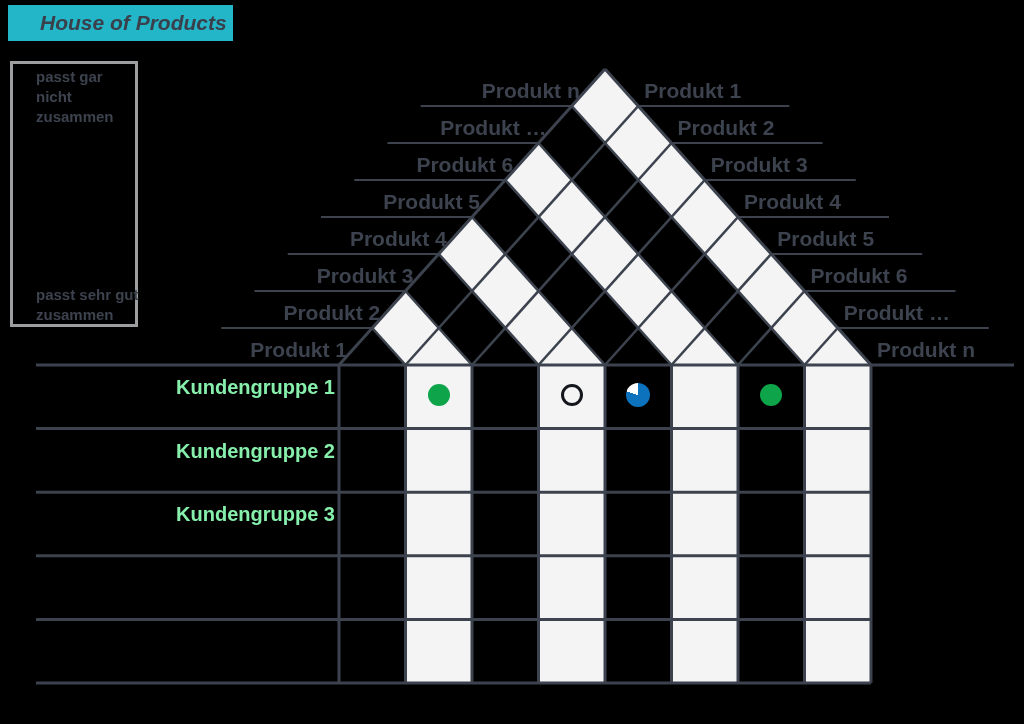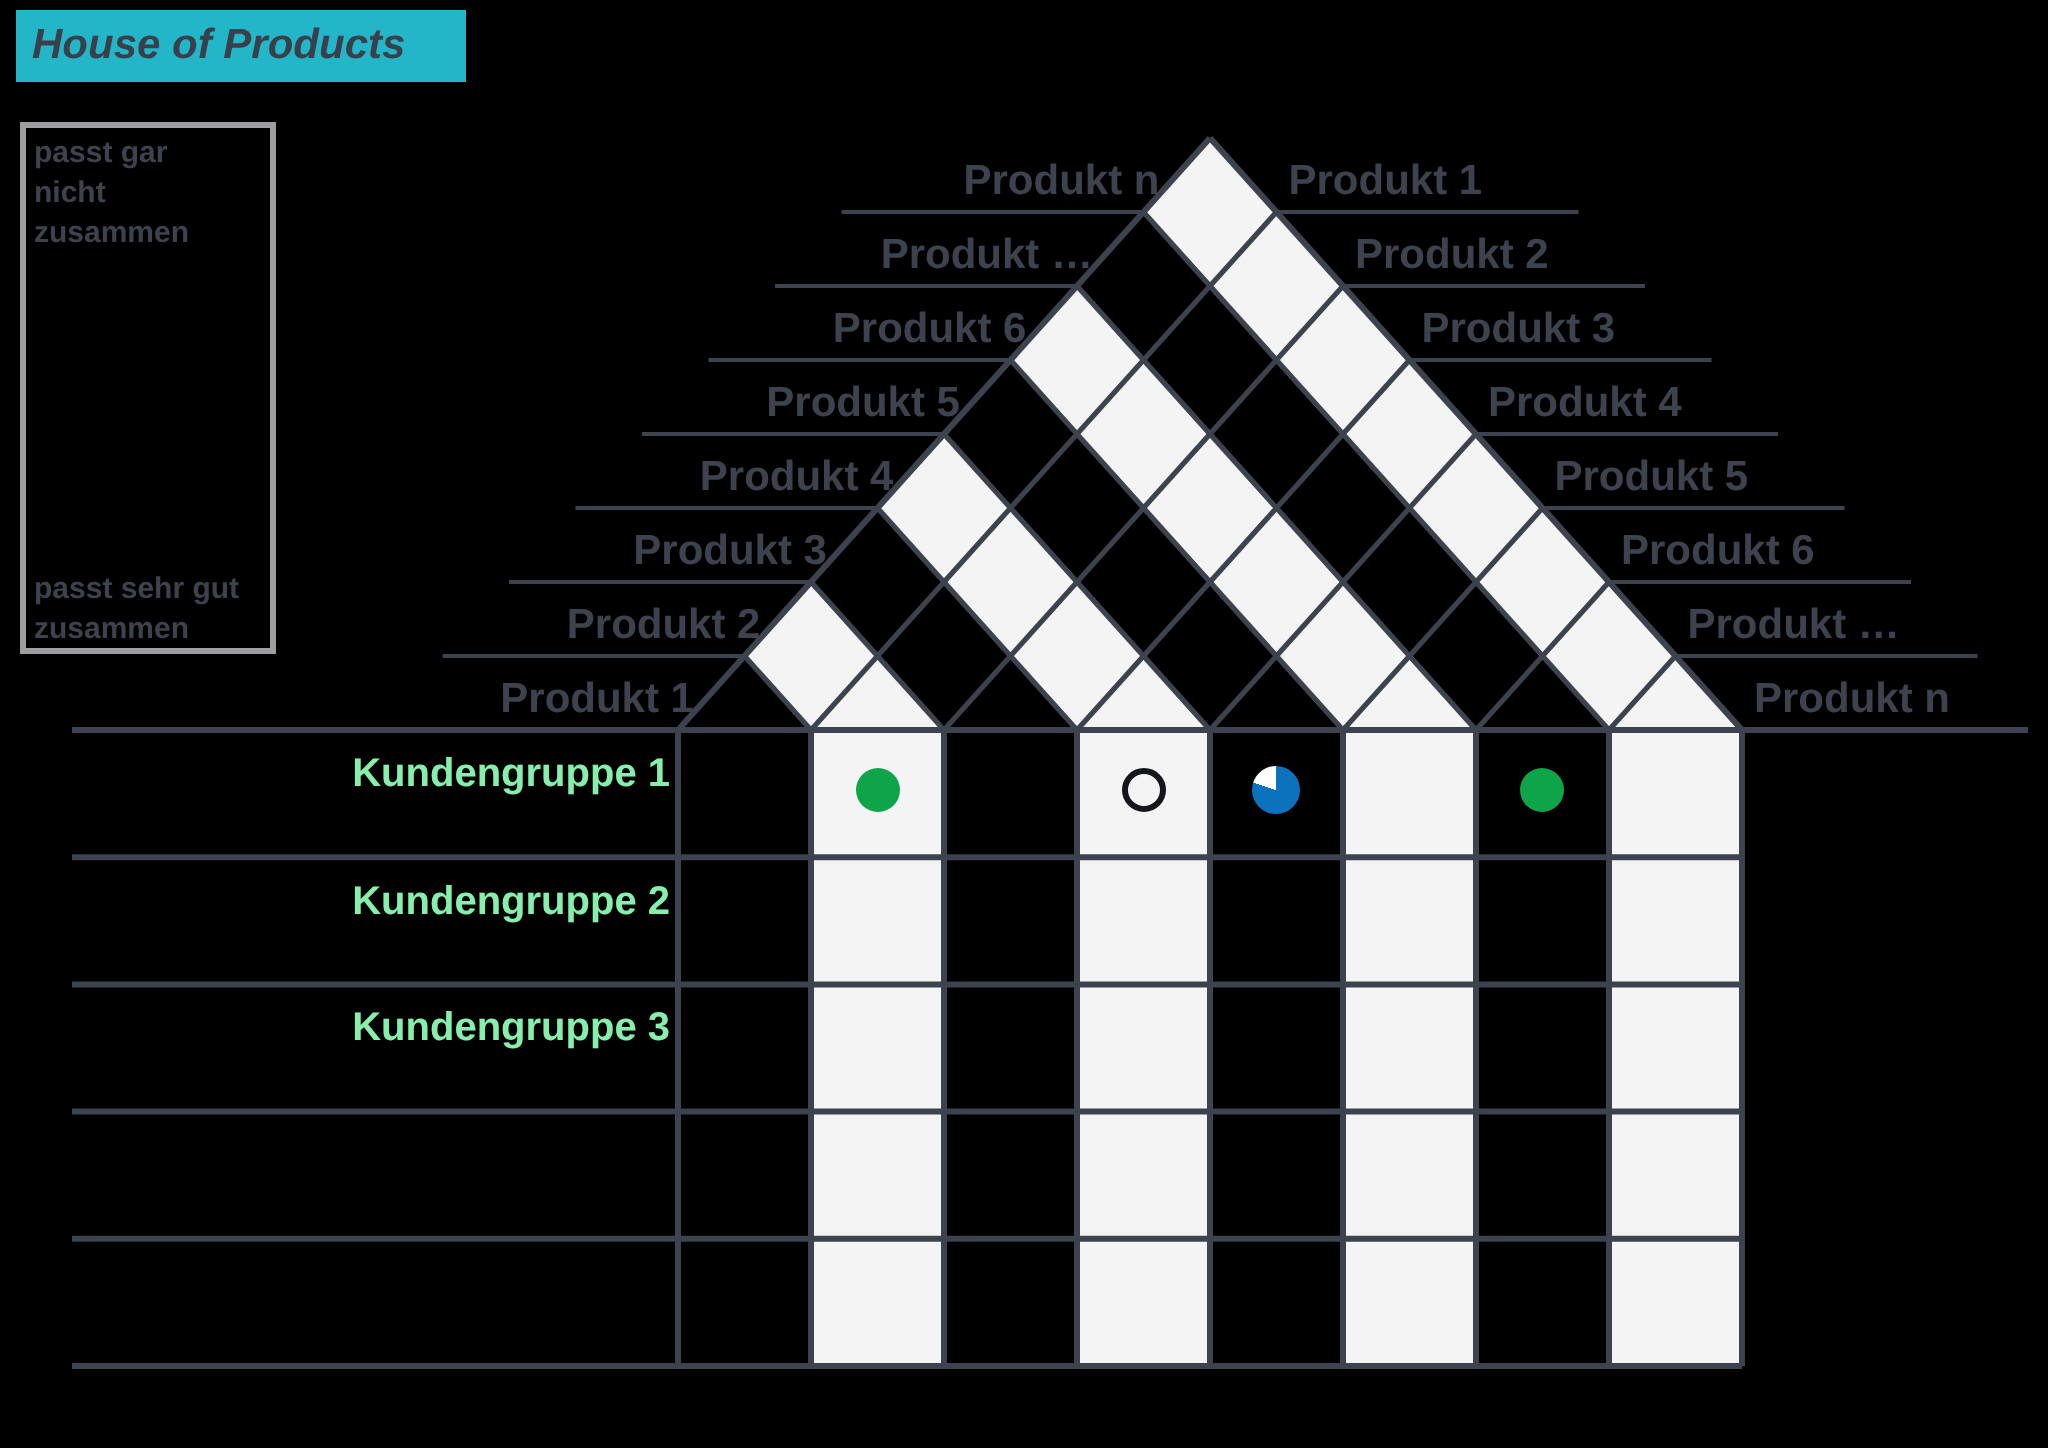--- a/index.html
+++ b/index.html
@@ -1,22 +1,22 @@
 <!DOCTYPE html>
 <html><head>
 <meta charset="utf-8">
 <style>
   html,body{margin:0;padding:0;background:#000;width:1024px;height:724px;overflow:hidden;}
   #stage{position:relative;width:1024px;height:724px;background:#000;
          font-family:"Liberation Sans","DejaVu Sans",sans-serif;color:#3d434e;}
   #roof-svg{position:absolute;left:0;top:0;width:1024px;height:724px;}
   .hdr{position:absolute;left:8px;top:5px;width:225px;height:36px;background:#23b6c9;}
-  .hdr-title{padding-left:8px;line-height:36px;font-size:21px;font-weight:800;font-style:italic;color:#3a404b;}
+  .hdr-title{padding-left:32px;line-height:36px;font-size:21px;font-weight:800;font-style:italic;color:#3a404b;}
   .legend{position:absolute;left:10px;top:61px;width:122px;height:260px;border:3px solid #9c9ea0;}
-  .legend-txt{position:absolute;left:4px;width:104px;font-size:15px;font-weight:600;line-height:20px;color:#3d434e;}
+  .legend-txt{position:absolute;left:23px;width:104px;font-size:15px;font-weight:600;line-height:20px;color:#3d434e;}
   .legend-top{top:3px;}
   .legend-bottom{top:221px;}
   .plabel{position:absolute;height:20px;font-size:21px;font-weight:600;line-height:20px;color:#3d434e;white-space:nowrap;}
   .plabel.left{text-align:right;}
   .rowlabel{position:absolute;left:35px;width:300px;height:22px;text-align:right;
             font-size:20px;font-weight:700;color:#86efac;white-space:nowrap;}
   .marker{position:absolute;border-radius:50%;}
   .caption{position:absolute;left:341px;top:694px;font-size:15px;font-weight:600;color:#3d434e;white-space:nowrap;}
 </style>
 </head>

